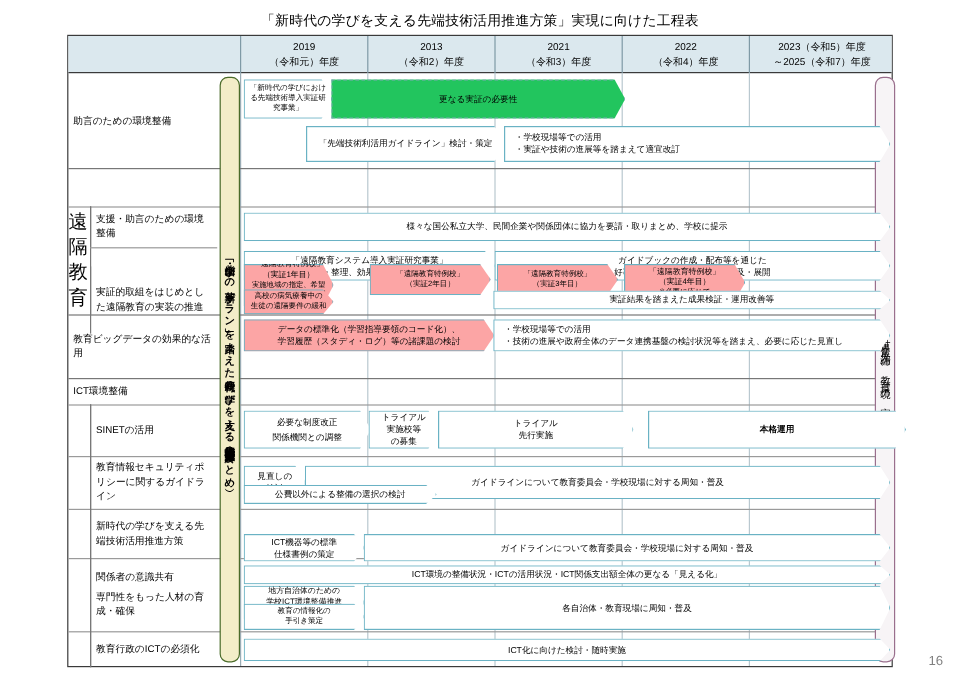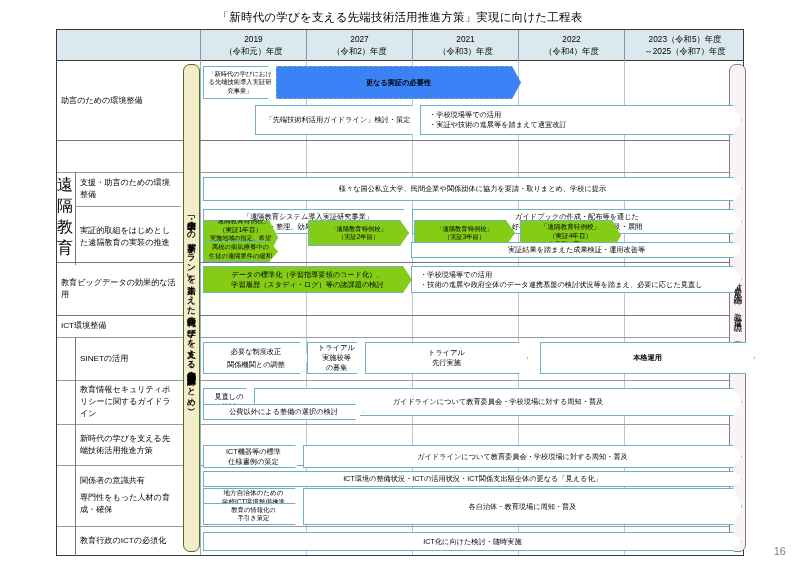--- a/index.html
+++ b/index.html
@@ -75,27 +75,26 @@
     display:flex;align-items:center;justify-content:center;text-align:center;
     font-size:7.2px;line-height:1.35;padding:1px 3px;
   }
   .ar .t{display:block;}
   
   .ar.solid{
     background:#ffffff;border:1px solid #6ab2c4;
     clip-path:polygon(0 0, calc(100% - 9px) 0, 100% 50%, calc(100% - 9px) 100%, 0 100%);
   }
   .ar.solidfill{
-    background:#84cc16;border:1px solid #6ab2c4;
+    background:#fca5a5;border:1px solid #6ab2c4;
     clip-path:polygon(0 0, calc(100% - 9px) 0, 100% 50%, calc(100% - 9px) 100%, 0 100%);
   }
   .ar.dashed{
-    background:#3b82f6;border:1px dashed #7fa7b5;
+    background:#22c55e;border:1px dashed #7fa7b5;
     clip-path:polygon(0 0, calc(100% - 9px) 0, 100% 50%, calc(100% - 9px) 100%, 0 100%);
-    font-weight:bold;
   }
   .ar.small{font-size:6.3px;line-height:1.3;}
   .ar.tiny{font-size:5.9px;line-height:1.28;}
 
   .pagenum{
     position:absolute;right:14px;bottom:6px;font-size:11px;color:#808080;
   }
   .sub{font-size:6.1px;line-height:1.3;display:block;}
 </style>
 </head>
@@ -106,21 +105,21 @@
   <div class="title">「新時代の学びを支える先端技術活用推進方策」実現に向けた工程表</div>
 
   <div class="frame">
 
     <div class="hdr">
       <div class="cell first" style="left:0;width:143px;"></div>
       <div class="cell" style="left:143px;width:106px;">
         <div><span>2019</span><br><span>（令和元）年度</span></div>
       </div>
       <div class="cell" style="left:249px;width:106px;">
-        <div><span>2027</span><br><span>（令和2）年度</span></div>
+        <div><span>2013</span><br><span>（令和2）年度</span></div>
       </div>
       <div class="cell" style="left:355px;width:106px;">
         <div><span>2021</span><br><span>（令和3）年度</span></div>
       </div>
       <div class="cell" style="left:461px;width:106px;">
         <div><span>2022</span><br><span>（令和4）年度</span></div>
       </div>
       <div class="cell" style="left:567px;width:121px;">
         <div><span>2023（令和5）年度</span><br><span>～2025（令和7）年度</span></div>
       </div>
@@ -148,21 +147,21 @@
     <div class="lbl l1" style="top:31px;height:79px;">
       <span>助言のための環境整備</span>
     </div>
 
     <div style="position:absolute;left:0;top:142px;width:18px;height:90px;display:flex;align-items:center;justify-content:center;">
       <span class="v">遠隔教育</span>
     </div>
     <div class="lbl l2" style="top:142px;height:34px;">
       <span>支援・助言のための環境整備</span>
     </div>
-    <div class="lbl l2" style="top:179px;height:56px;">
+    <div class="lbl l2" style="top:192px;height:56px;">
       <span>実証的取組をはじめとした遠隔教育の実装の推進</span>
     </div>
     <div style="position:absolute;left:18px;top:176px;width:106px;height:0;border-top:1px solid #9a9a9a;"></div>
 
     <div class="lbl l1" style="top:232px;height:53px;">
       <span>教育ビッグデータの効果的な活用</span>
     </div>
 
     <div class="lbl l1" style="top:285px;height:22px;">
       <span>ICT環境整備</span>

